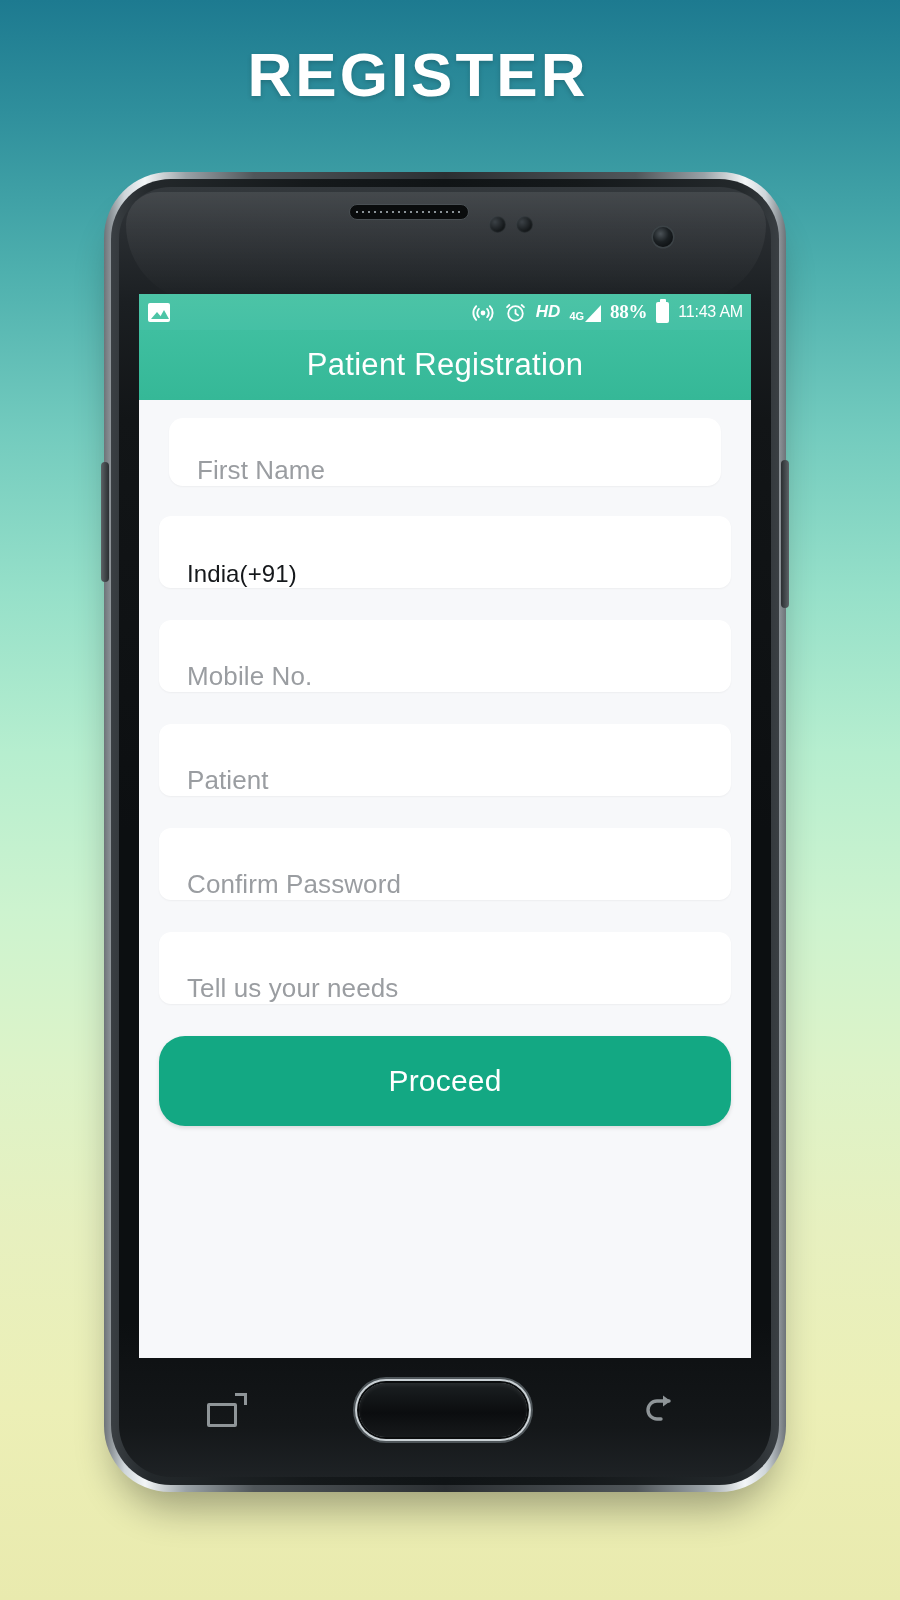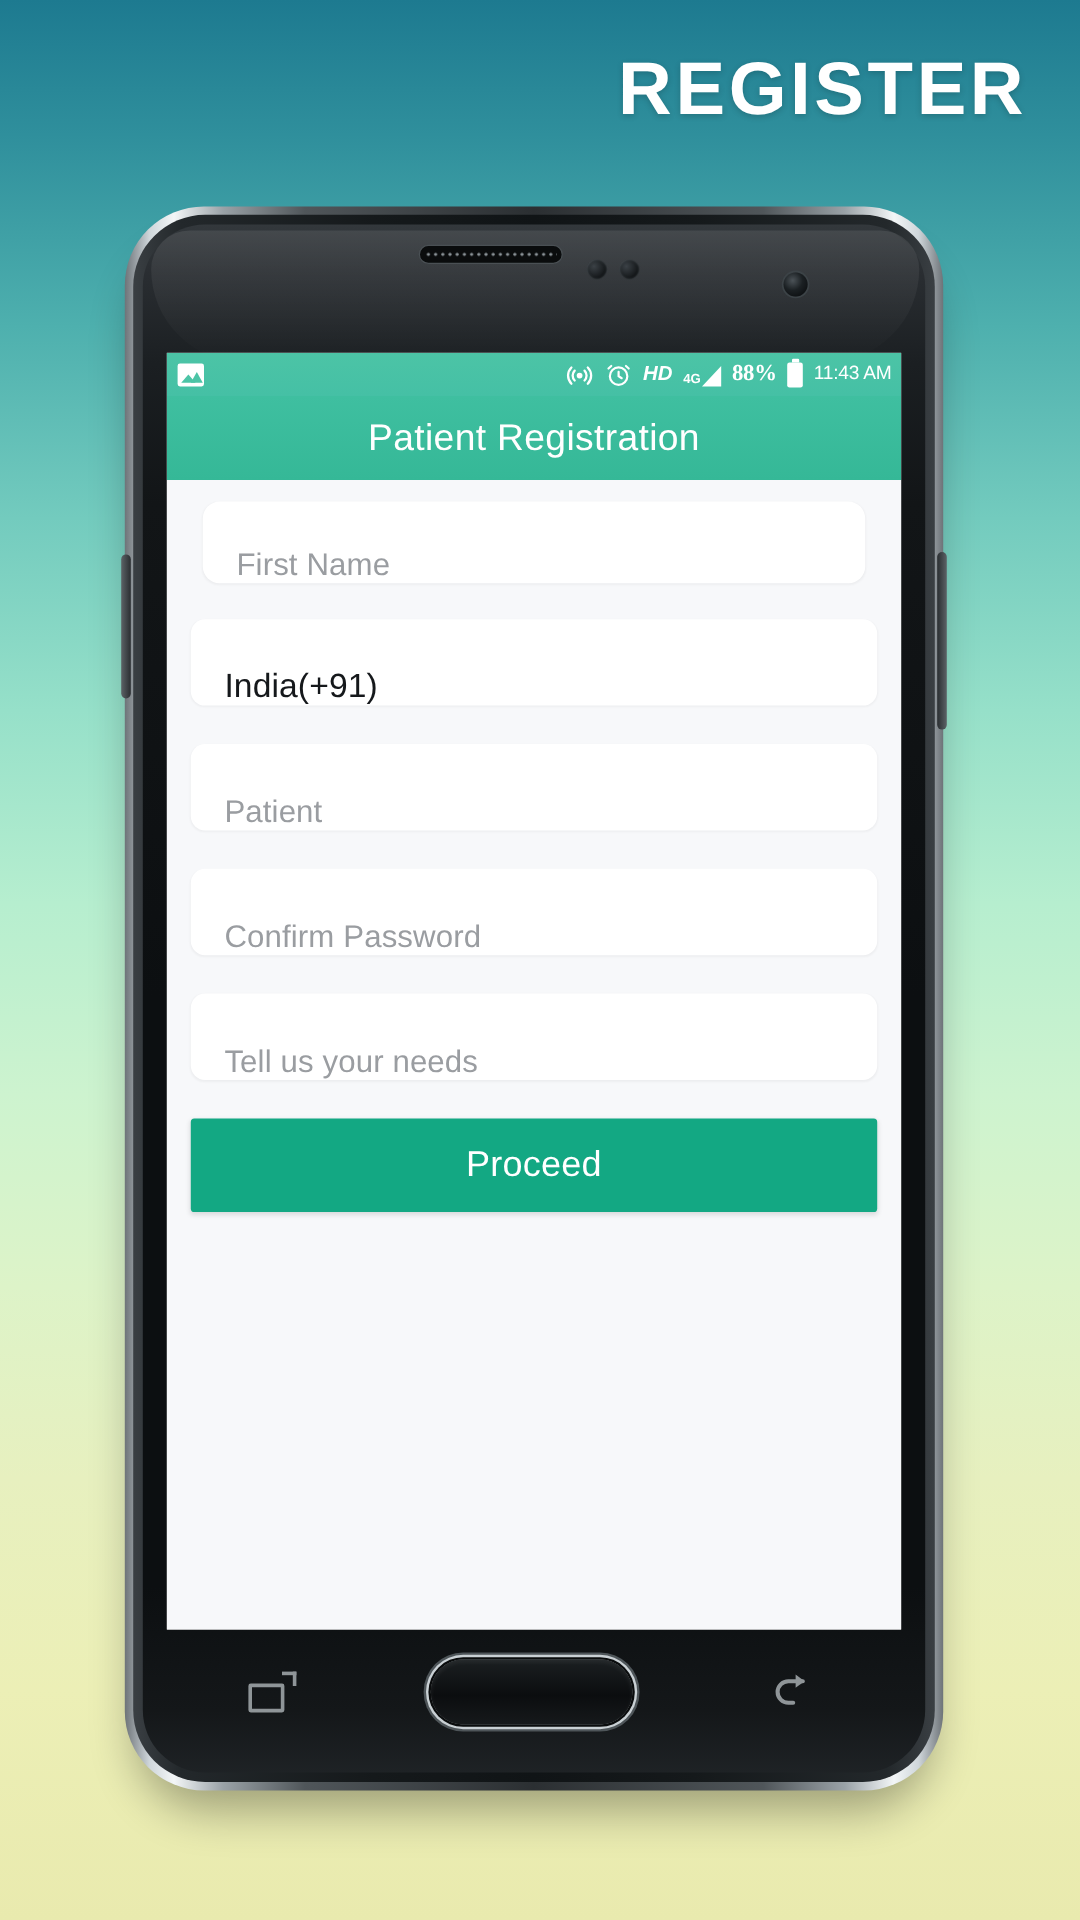--- a/index.html
+++ b/index.html
@@ -25,28 +25,27 @@
         #e9eaae 100%);
     position: relative;
   }
 
   
   .page-title {
     position: absolute;
     top: 44px;
     left: 0;
     width: 836px;
-    text-align: right;
+    text-align: center;
     font-size: 62px;
     font-weight: bold;
     color: #ffffff;
     letter-spacing: 3px;
     text-shadow: 0 2px 5px rgba(0,0,0,0.18);
     line-height: 1;
-    padding-left: 20px;
   }
 
   
   .phone {
     position: absolute;
     left: 104px;
     top: 172px;
     width: 682px;
     height: 1320px;
   }
@@ -305,27 +304,27 @@
     border-radius: 14px;
     margin-bottom: 30px;
   }
   .field-text {
     font-size: 26px;
     color: #9a9da1;
     letter-spacing: 0.1px;
   }
   .field-text.filled {
     color: #15181b;
-    font-size: 28px;
+    font-size: 24px;
   }
 
   .proceed-btn {
-    height: 78px;
+    height: 90px;
     background: #13a883;
-    border-radius: 3px;
+    border-radius: 26px;
     display: flex;
     align-items: center;
     justify-content: center;
     margin-top: 4px;
     border: none;
     width: 100%;
     cursor: pointer;
     box-shadow: 0 2px 4px rgba(0,0,0,0.12);
   }
   .proceed-label {
@@ -455,20 +454,23 @@
 
       <div class="field first">
         <span class="field-text">First Name</span>
       </div>
 
 
       <div class="field">
         <span class="field-text filled">India(+91)</span>
       </div>
 
+      <div class="field">
+        <span class="field-text">Mobile No.</span>
+      </div>
 
 
       <div class="field">
         <span class="field-text">Patient</span>
       </div>
 
       <div class="field">
         <span class="field-text">Confirm Password</span>
       </div>
 

